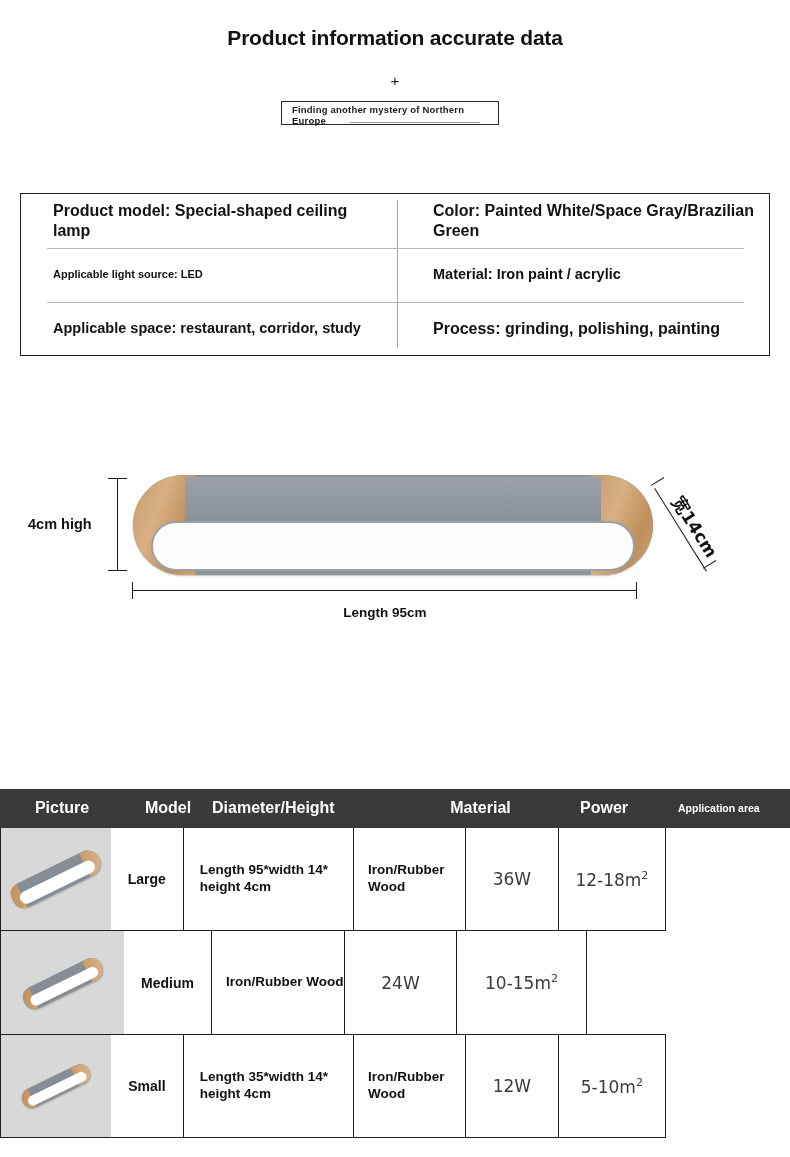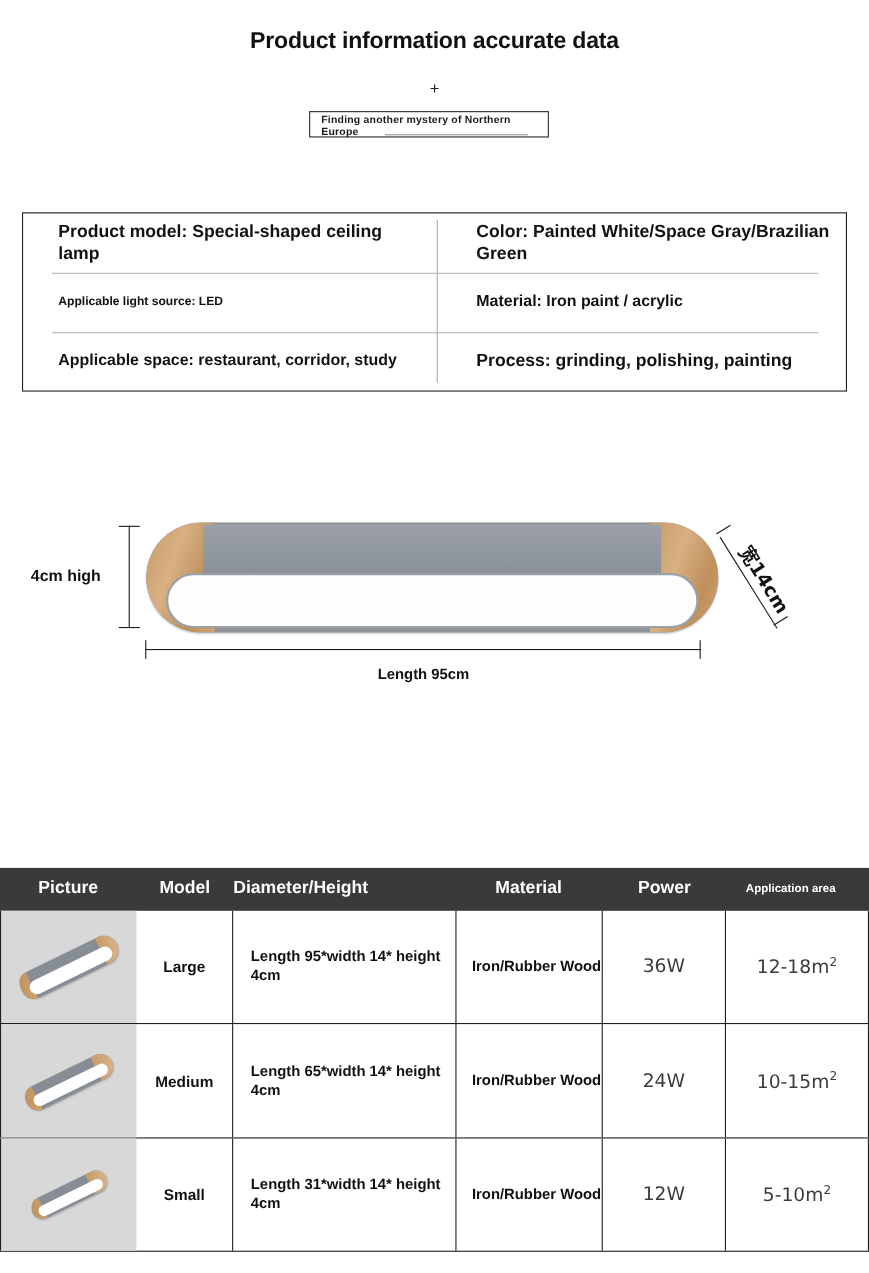--- a/index.html
+++ b/index.html
@@ -294,21 +294,21 @@
     font-weight: bold;
     font-size: 16px;
     line-height: 1.15;
     box-sizing: border-box;
     padding: 0 2px;
   }
   .th-app { font-size: 10.5px; text-align: left; padding-left: 18px; }
 
   .prow {
     display: flex;
-    width: 790px;
+    width: 666px;
     border-bottom: 1.5px solid #1f1f1f;
     box-sizing: border-box;
   }
   #prow-0 { height: 103px; }
   #prow-1 { height: 104px; }
   #prow-2 { height: 103px; }
 
   .td {
     box-sizing: border-box;
     border-right: 1.5px solid #1f1f1f;
@@ -495,23 +495,20 @@
         <div class="thumb-lamp" style="width:86px;height:23px;margin-left:-43px;margin-top:-11px;transform:rotate(-26deg);">
           <div class="tl-wood-l"></div>
           <div class="tl-wood"></div>
           <div class="tl-diff"></div>
         </div>
       </div>
     </div>
     <div class="td c-model">
       <span class="cell-model">Medium</span>
     </div>
-    <div class="td c-dim">
-      <span class="cell-strong">Length 65*width 14* height 4cm</span>
-    </div>
     <div class="td c-mat">
       <span class="cell-strong">Iron/Rubber Wood</span>
     </div>
     <div class="td c-pow">
       <span class="cell-light">24W</span>
     </div>
     <div class="td td-last c-app">
       <span class="cell-area"><span>10-15m</span><sup>2</sup></span>
     </div>
   </div>
@@ -523,21 +520,21 @@
           <div class="tl-wood-l"></div>
           <div class="tl-wood"></div>
           <div class="tl-diff"></div>
         </div>
       </div>
     </div>
     <div class="td c-model">
       <span class="cell-model">Small</span>
     </div>
     <div class="td c-dim">
-      <span class="cell-strong">Length 31*width 14* height 4cm</span>
+      <span class="cell-strong">Length 35*width 14* height 4cm</span>
     </div>
     <div class="td c-mat">
       <span class="cell-strong">Iron/Rubber Wood</span>
     </div>
     <div class="td c-pow">
       <span class="cell-light">12W</span>
     </div>
     <div class="td td-last c-app">
       <span class="cell-area"><span>5-10m</span><sup>2</sup></span>
     </div>

